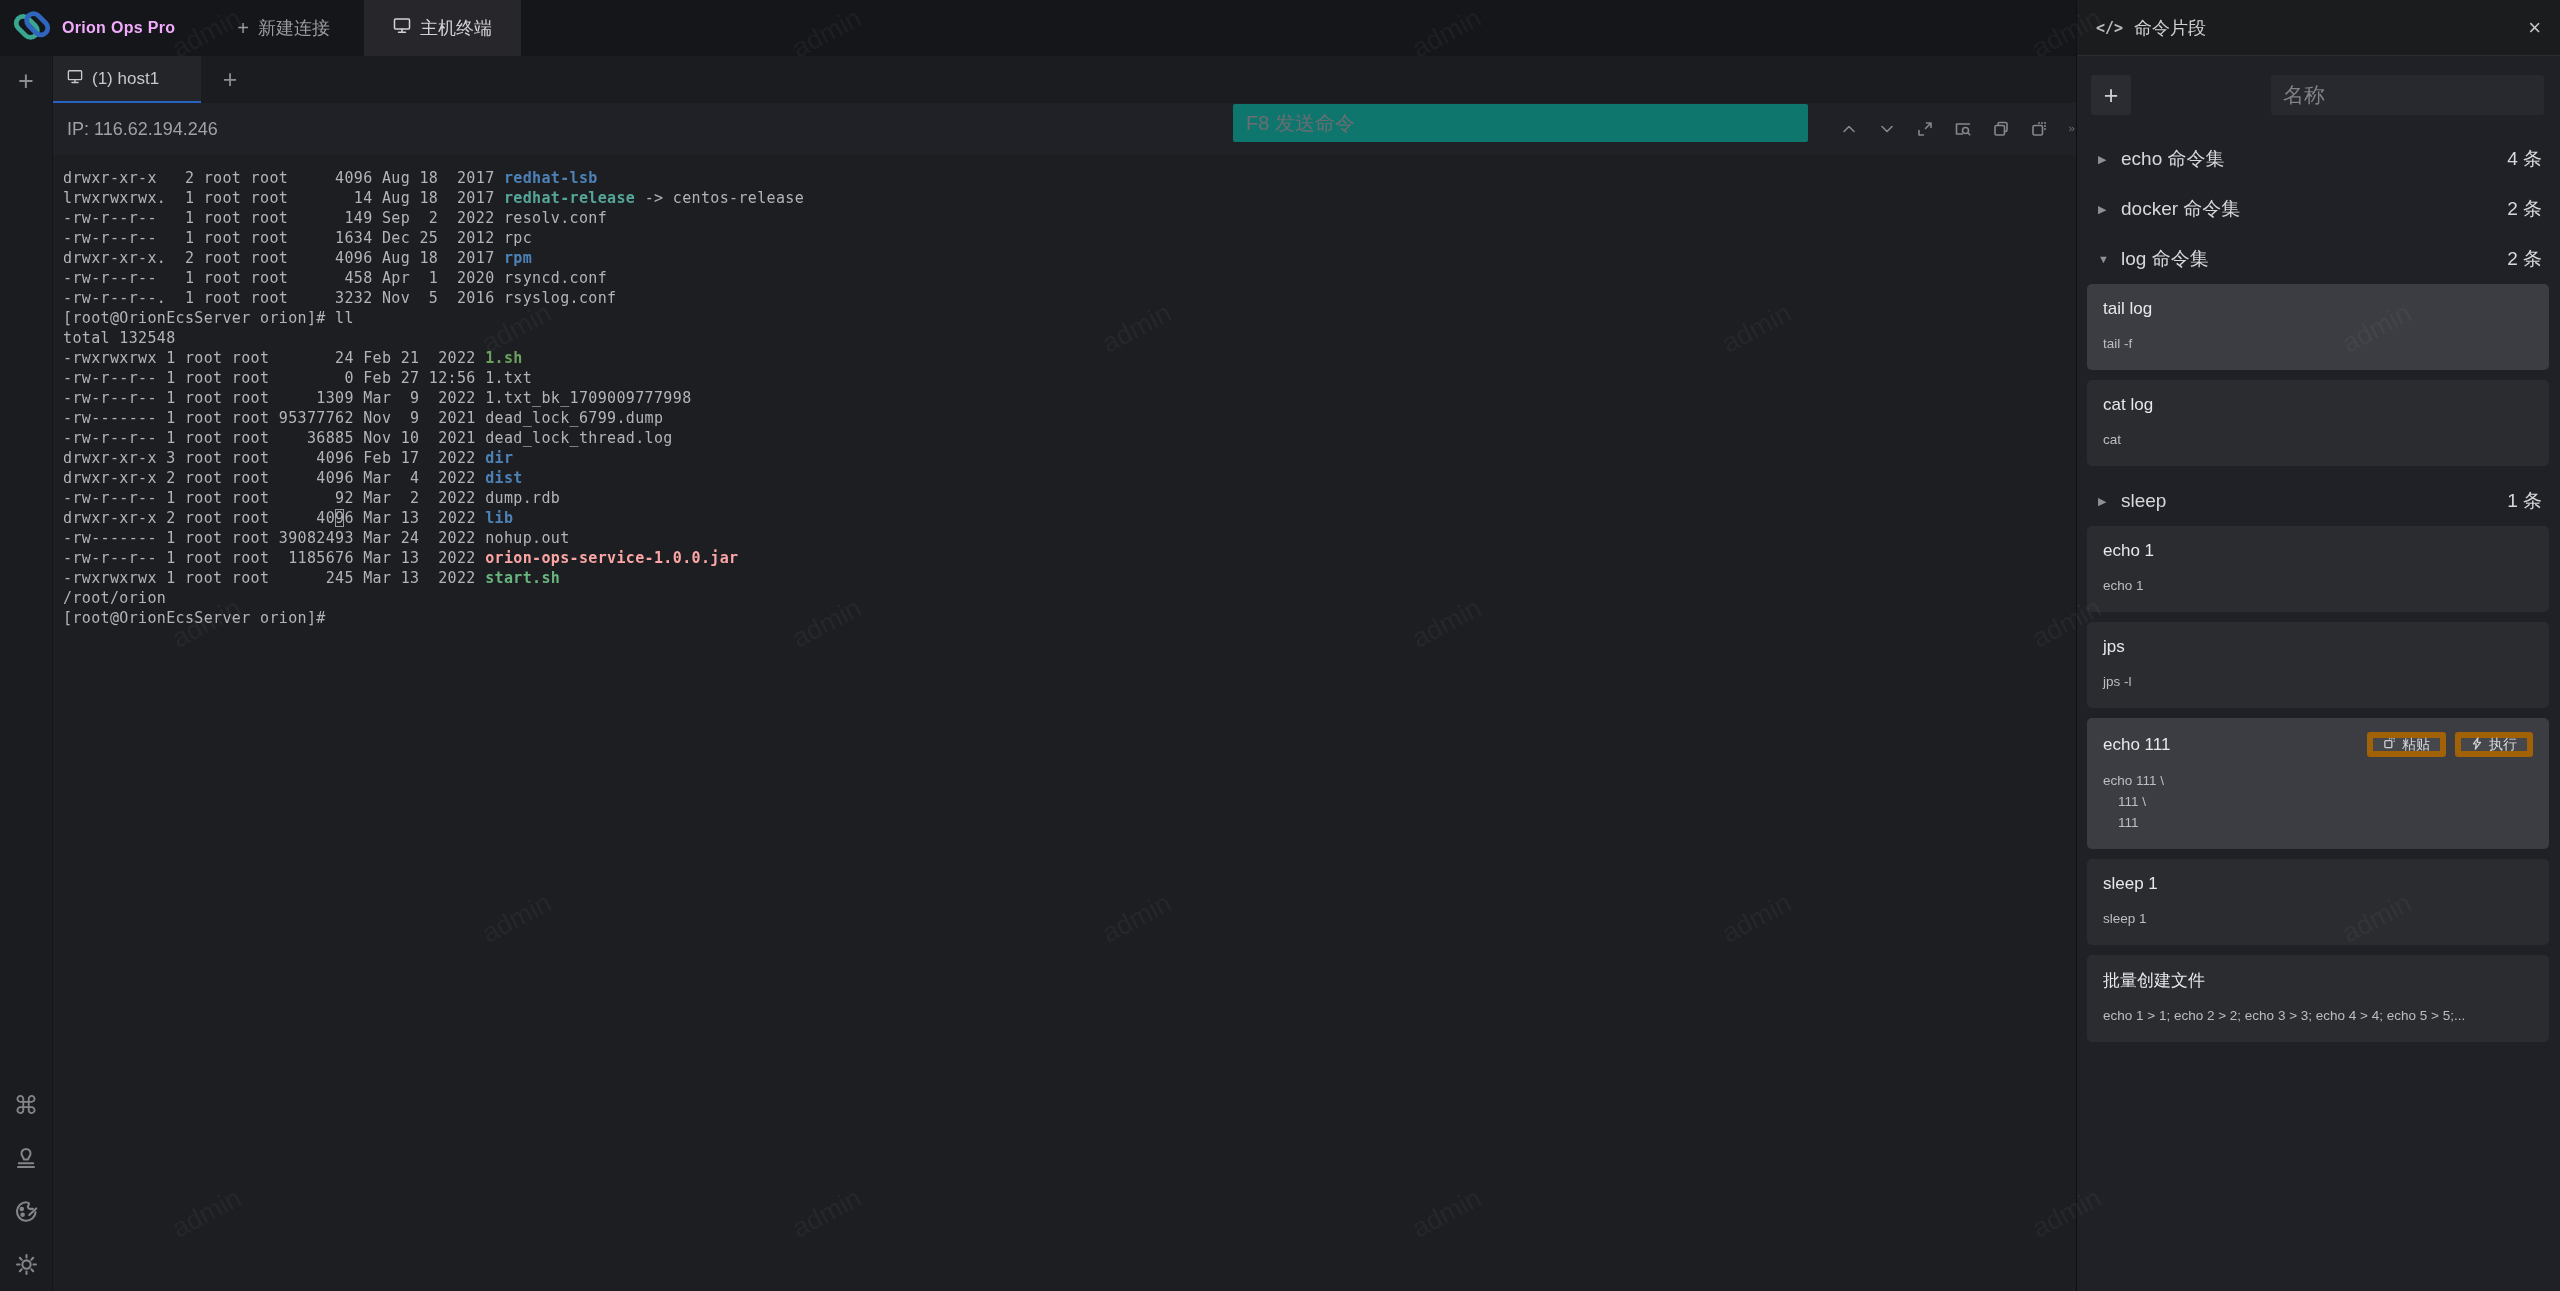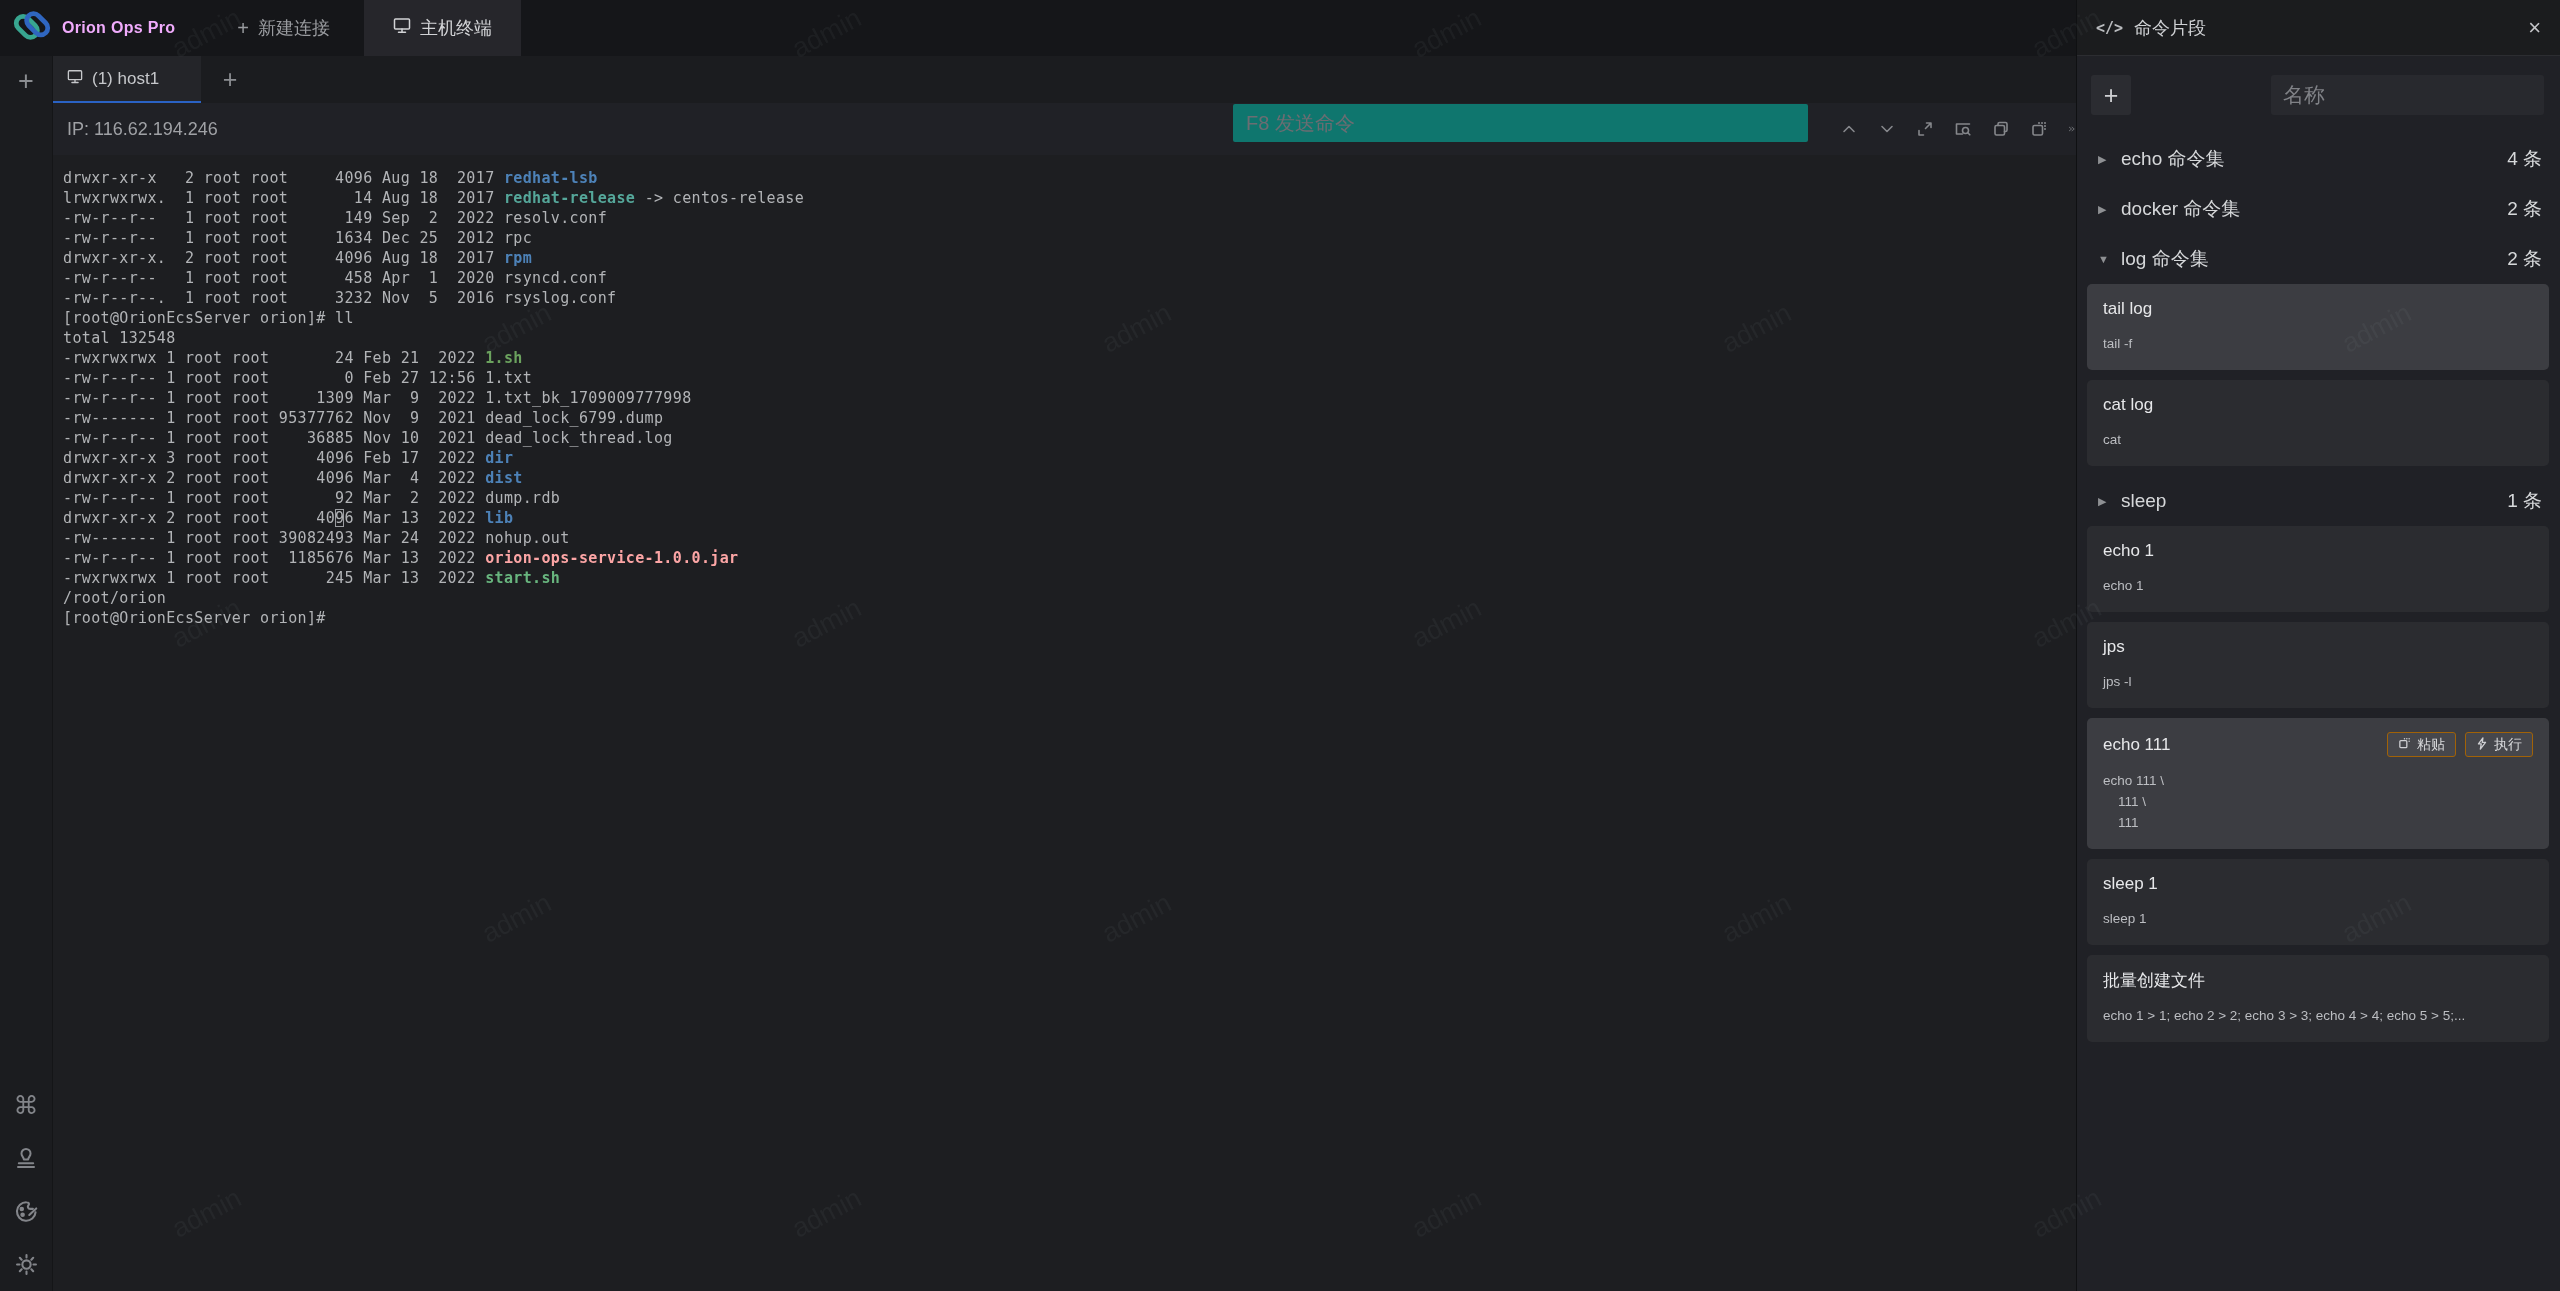--- a/index.html
+++ b/index.html
@@ -77,21 +77,21 @@
   .group { height:50px; display:flex; align-items:center; padding:0 7px 0 11px; cursor:pointer; }
   .g-arrow { width:12px; font-size:11px; color:#8e9093; }
   .g-label { margin-left:11px; font-size:19px; color:#d6d8da; }
   .g-count { margin-left:auto; font-size:19px; color:#d6d8da; }
 
   .card { background:#2b2c30; border-radius:5px; padding:14px 16px 16px; margin-bottom:10px; cursor:pointer; }
   .card.active { background:#3c3d42; }
   .c-title-row { display:flex; align-items:center; min-height:22px; }
   .c-title { font-size:17px; color:#e7e8ea; }
   .c-btns { margin-left:auto; display:flex; gap:9px; }
-  .c-btn { height:25px; padding:0 10px; background:#46474c; border:1px solid #a16207; border-radius:3px;
+  .c-btn { height:25px; padding:0 10px; background:#46474c; border:6px solid #a16207; border-radius:3px;
            display:flex; align-items:center; gap:6px; font-size:14px; color:#d8d9db; cursor:pointer; }
   .c-btn svg { stroke:#cfd0d3; fill:none; stroke-width:1.4; stroke-linecap:round; stroke-linejoin:round; }
   .c-cmd { margin-top:13px; font-size:13.5px; line-height:21px; color:#bcbec2; white-space:pre; }
 
   
   .wm-layer { position:absolute; left:0; top:0; width:2560px; height:1291px; pointer-events:none; z-index:60; overflow:hidden; }
   .wm { position:absolute; font-size:27px; color:rgba(205,210,220,0.05); transform:rotate(-28deg); }
 
   svg.outline { fill:none; stroke-linecap:round; stroke-linejoin:round; }
 </style>

